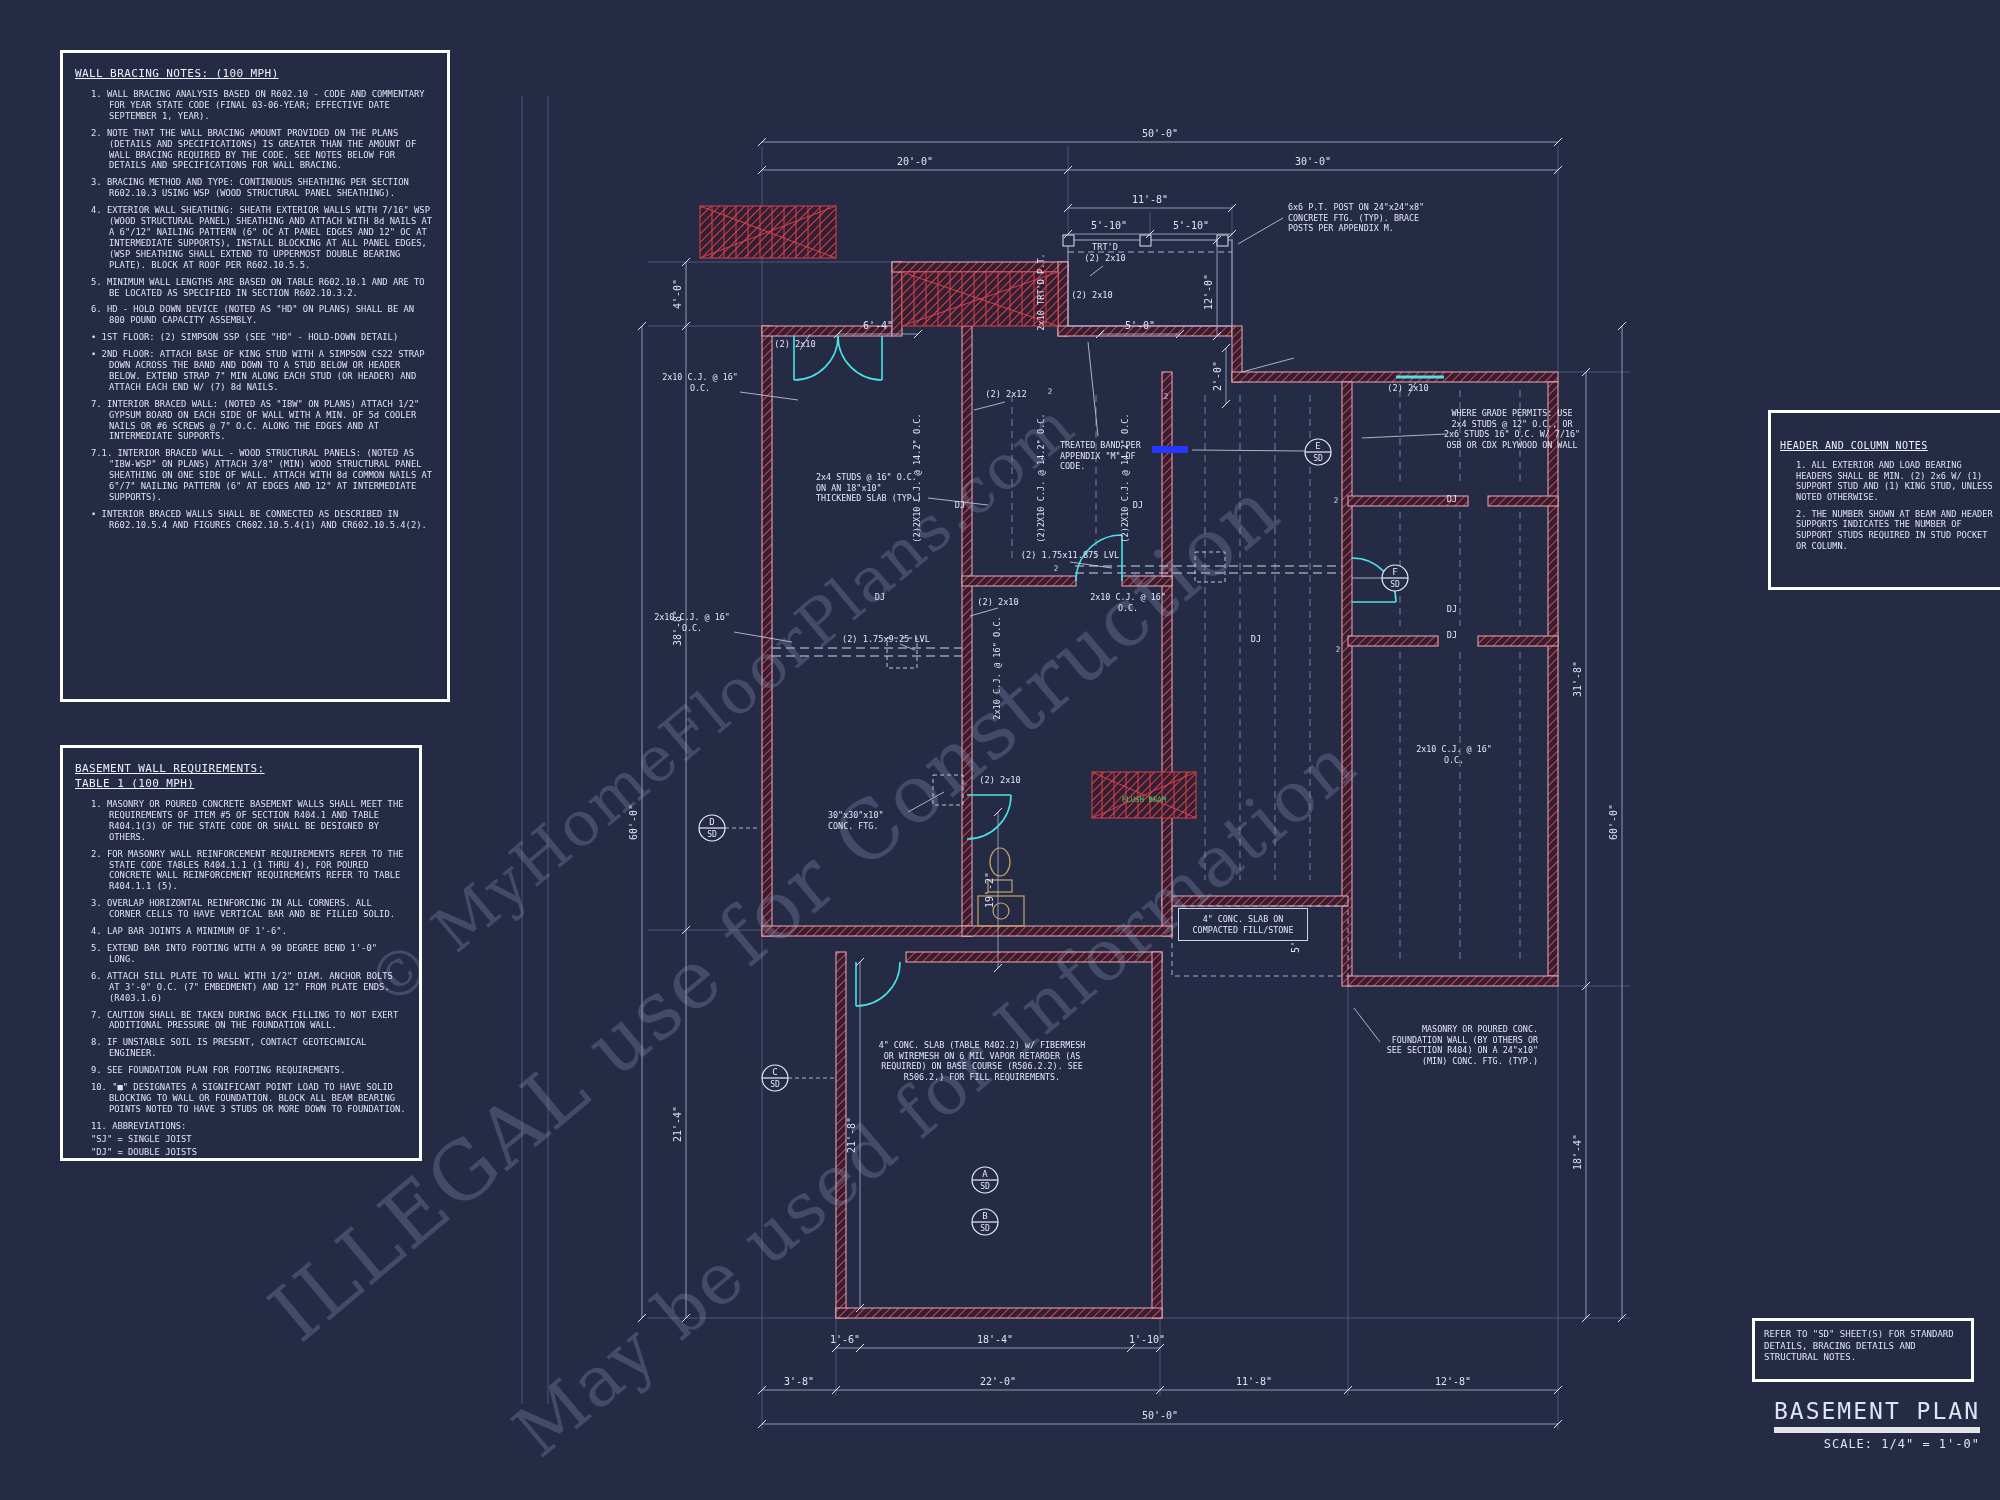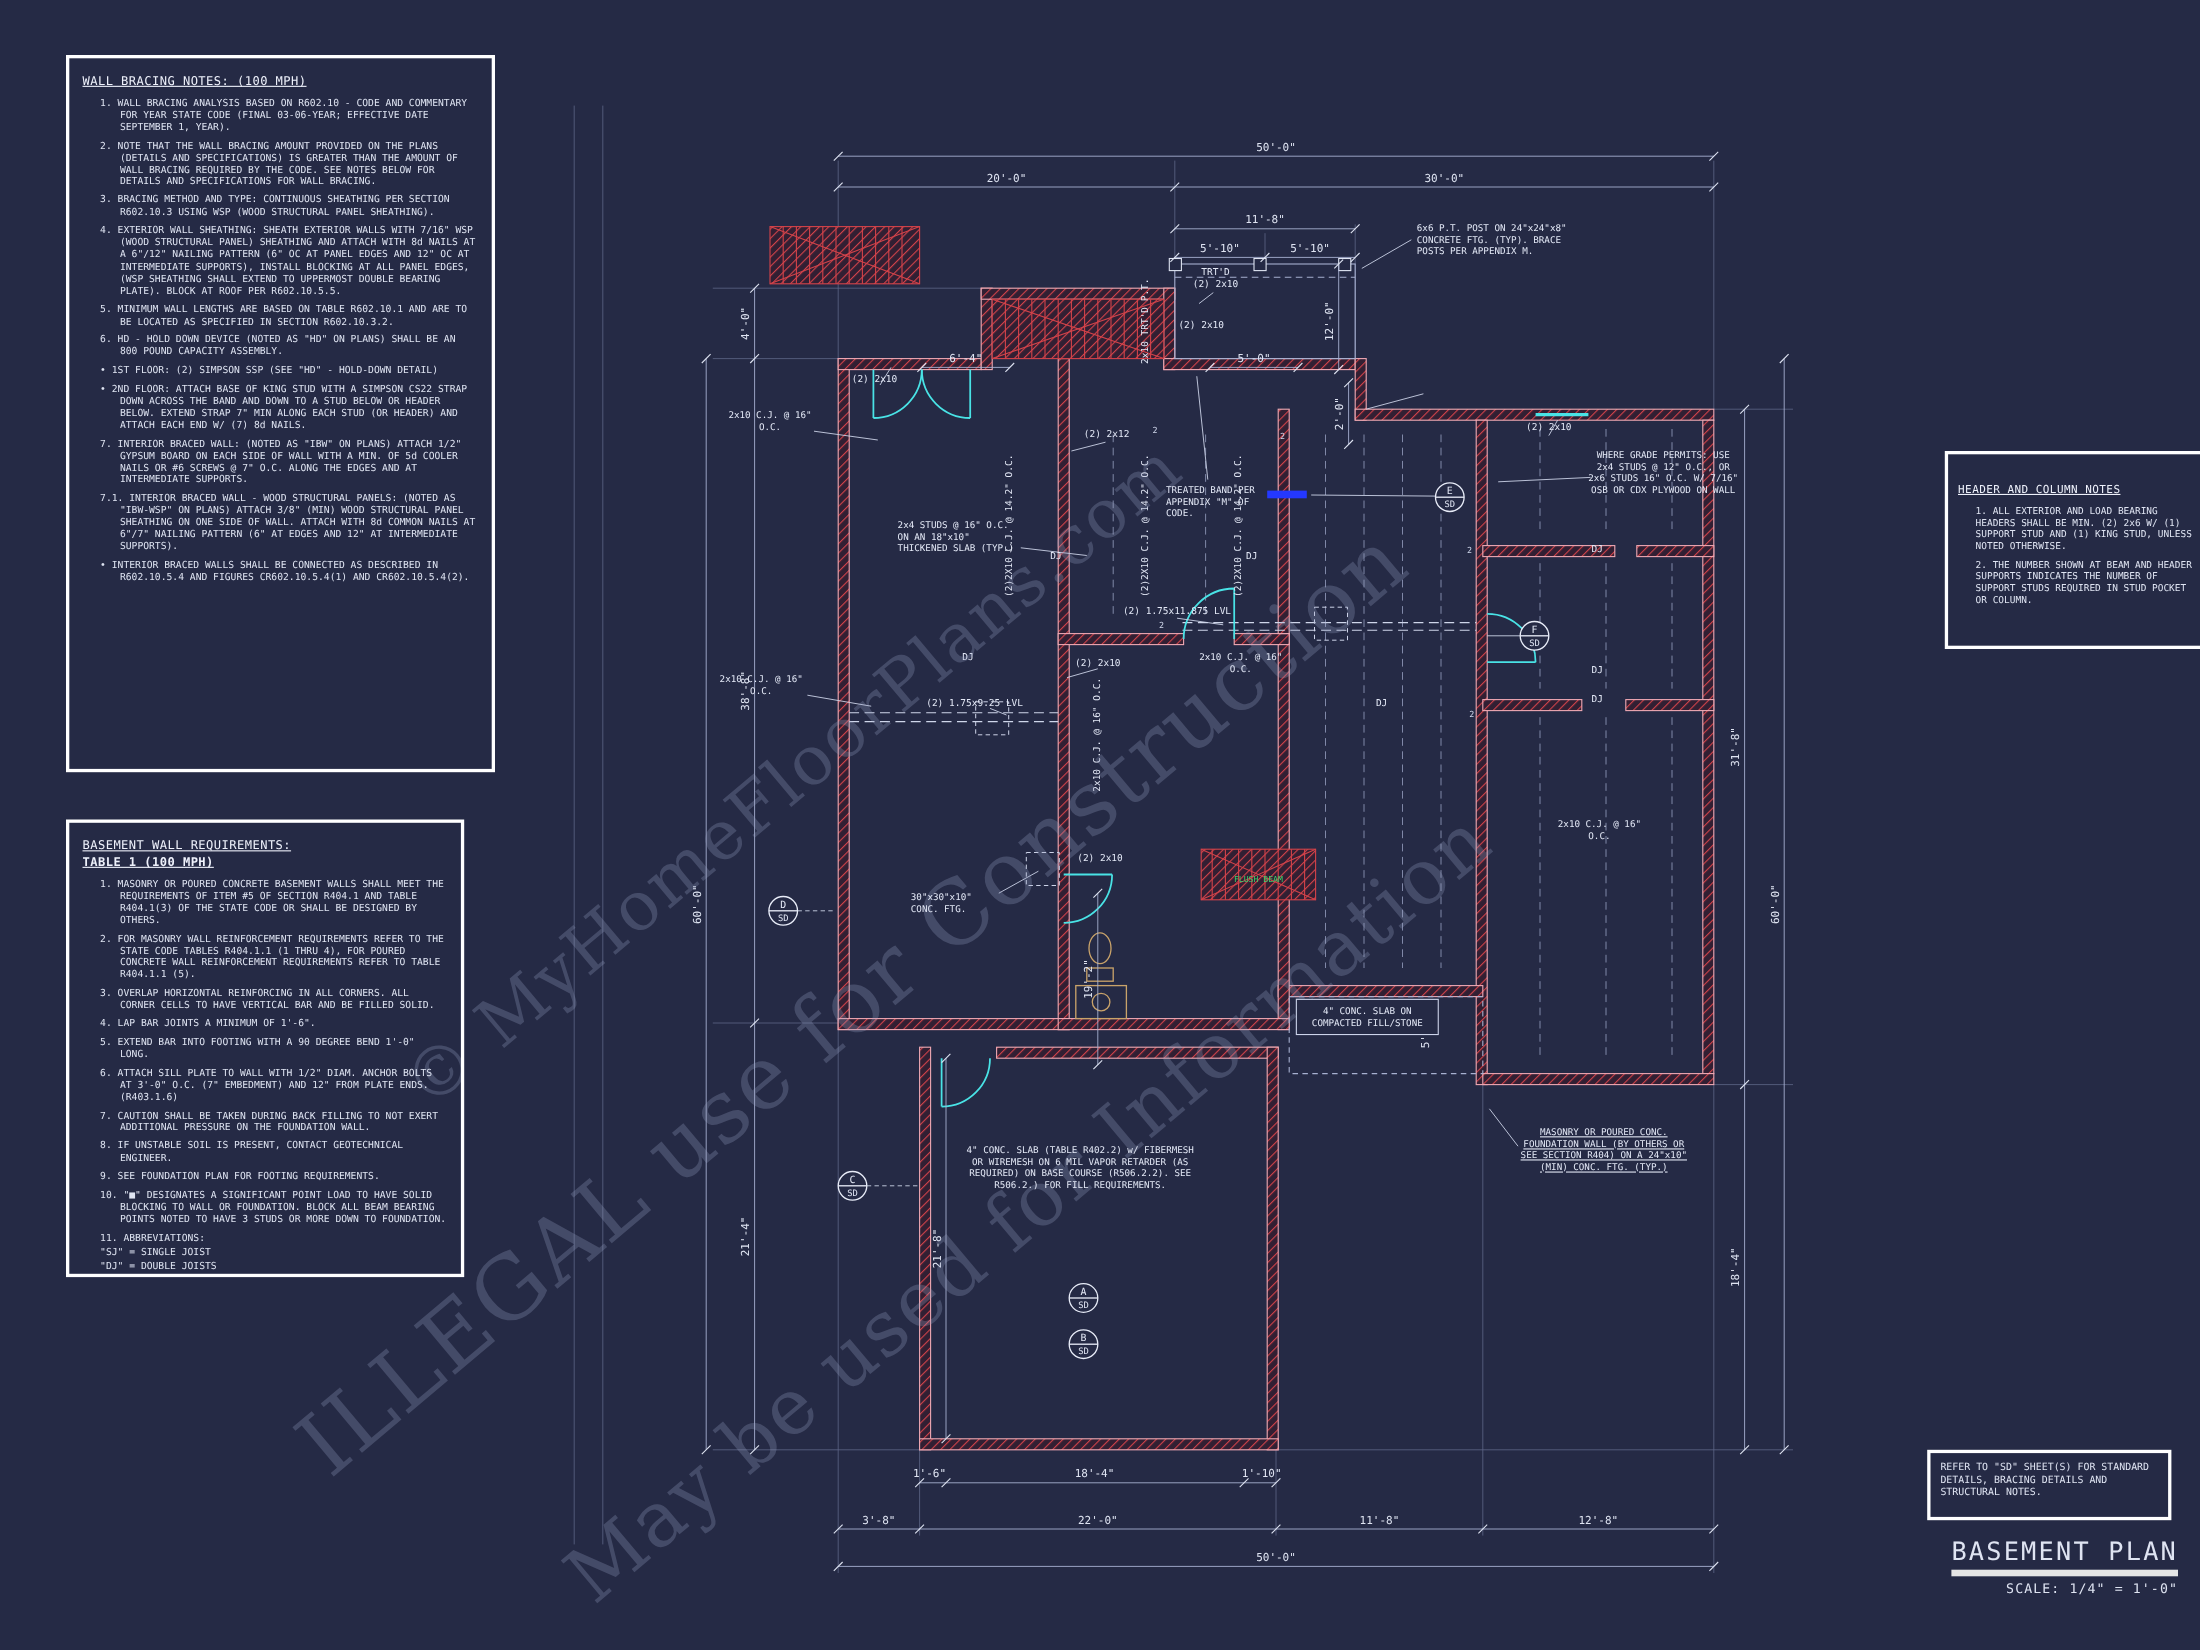--- a/index.html
+++ b/index.html
@@ -1,20 +1,20 @@
 <!DOCTYPE html>
 <html><head>
 <meta charset="utf-8">
 <style>
   html,body{margin:0;padding:0;background:#252a45;}
   .sheet{position:relative;width:2000px;height:1500px;background:#252a45;overflow:hidden;
          font-family:"DejaVu Sans Mono","Liberation Mono",monospace;color:#e3e8f6;}
   .notebox{position:absolute;border:3px solid #ffffff;padding:14px 12px;box-sizing:border-box;overflow:hidden;}
   .note-title{font-size:11px;letter-spacing:.4px;text-decoration:underline;margin-bottom:9px;color:#eef1fb;}
-  .note-title2{font-size:11px;letter-spacing:.4px;text-decoration:underline;margin-bottom:9px;color:#eef1fb;font-weight:bold;}
+  .note-title2{font-size:11px;letter-spacing:.4px;text-decoration:underline;margin-bottom:9px;color:#eef1fb;}
   .note-item{font-size:8.8px;line-height:1.24;margin-bottom:6px;padding-left:18px;text-indent:-18px;color:#dfe4f2;margin-left:16px;}
   .ann{position:absolute;font-size:8.4px;line-height:1.25;color:#e3e8f6;}
   .ann.box{border:1px solid #cdd4ea;padding:5px 4px;background:#252a45;}
   .plan-title{position:absolute;left:1680px;top:1398px;width:300px;text-align:right;}
   .plan-title .t{font-size:23px;letter-spacing:2px;display:inline-block;border-bottom:6px solid #e5e5e5;padding-bottom:3px;color:#dfe4f2;}
   .plan-title .s{font-size:12px;letter-spacing:1px;margin-top:7px;color:#dfe4f2;}
   svg{position:absolute;left:0;top:0;}
   .svgtxt{font-family:"DejaVu Sans Mono","Liberation Mono",monospace;fill:#e3e8f6;}
   .dim{font-size:10px;fill:#dfe4f2;text-anchor:middle;}
   .lbl{font-size:8.6px;fill:#e3e8f6;text-anchor:middle;}
@@ -388,21 +388,21 @@
       <text class="wm" transform="translate(540,1460) rotate(-40)" font-size="70">May be used for Information</text>
     </g>
   </svg>
 
   <div class="ann" style="left:1288px;top:202px;width:156px;">6x6 P.T. POST ON 24"x24"x8" CONCRETE FTG. (TYP). BRACE POSTS PER APPENDIX M.</div>
   <div class="ann" style="left:1442px;top:408px;width:140px;text-align:center;">WHERE GRADE PERMITS: USE 2x4 STUDS @ 12" O.C., OR 2x6 STUDS 16" O.C. W/ 7/16" OSB OR CDX PLYWOOD ON WALL</div>
   <div class="ann" style="left:1060px;top:440px;width:86px;">TREATED BAND PER APPENDIX "M" OF CODE.</div>
   <div class="ann" style="left:816px;top:472px;width:108px;">2x4 STUDS @ 16" O.C. ON AN 18"x10" THICKENED SLAB (TYP.)</div>
   <div class="ann" style="left:828px;top:810px;width:84px;">30"x30"x10" CONC. FTG.</div>
   <div class="ann box" style="left:1178px;top:908px;width:120px;text-align:center;">4" CONC. SLAB ON COMPACTED FILL/STONE</div>
-  <div class="ann" style="left:1378px;top:1024px;width:160px;text-align:center;text-decoration:underline;">MASONRY OR POURED CONC. FOUNDATION WALL (BY OTHERS OR SEE  SECTION R404) ON A 24"x10" (MIN) CONC. FTG. (TYP.)</div>
+  <div class="ann" style="left:1378px;top:1024px;width:160px;text-align:right;">MASONRY OR POURED CONC. FOUNDATION WALL (BY OTHERS OR SEE  SECTION R404) ON A 24"x10" (MIN) CONC. FTG. (TYP.)</div>
   <div class="ann" style="left:878px;top:1040px;width:208px;text-align:center;">4" CONC. SLAB (TABLE R402.2) w/ FIBERMESH OR WIREMESH ON 6 MIL VAPOR RETARDER (AS REQUIRED) ON BASE COURSE (R506.2.2). SEE R506.2.) FOR FILL REQUIREMENTS.</div>
   <div class="ann" style="left:658px;top:372px;width:84px;text-align:center;">2x10 C.J. @ 16" O.C.</div>
   <div class="ann" style="left:650px;top:612px;width:84px;text-align:center;">2x10 C.J. @ 16" O.C.</div>
   <div class="ann" style="left:1410px;top:744px;width:88px;text-align:center;">2x10 C.J. @ 16" O.C.</div>
   <div class="ann" style="left:1086px;top:592px;width:84px;text-align:center;">2x10 C.J. @ 16" O.C.</div>
 
   <div class="notebox" style="left:60px;top:50px;width:390px;height:652px;">
     <div class="note-title">WALL BRACING NOTES: (100 MPH)</div>
     <div class="note-item">1.  WALL BRACING ANALYSIS BASED ON R602.10 - CODE AND COMMENTARY FOR YEAR STATE CODE (FINAL 03-06-YEAR; EFFECTIVE DATE SEPTEMBER 1, YEAR).</div>
     <div class="note-item">2.  NOTE THAT THE WALL BRACING AMOUNT PROVIDED ON THE PLANS (DETAILS AND SPECIFICATIONS) IS GREATER THAN THE AMOUNT OF WALL BRACING REQUIRED BY THE CODE. SEE NOTES BELOW FOR DETAILS AND SPECIFICATIONS FOR WALL BRACING.</div>

